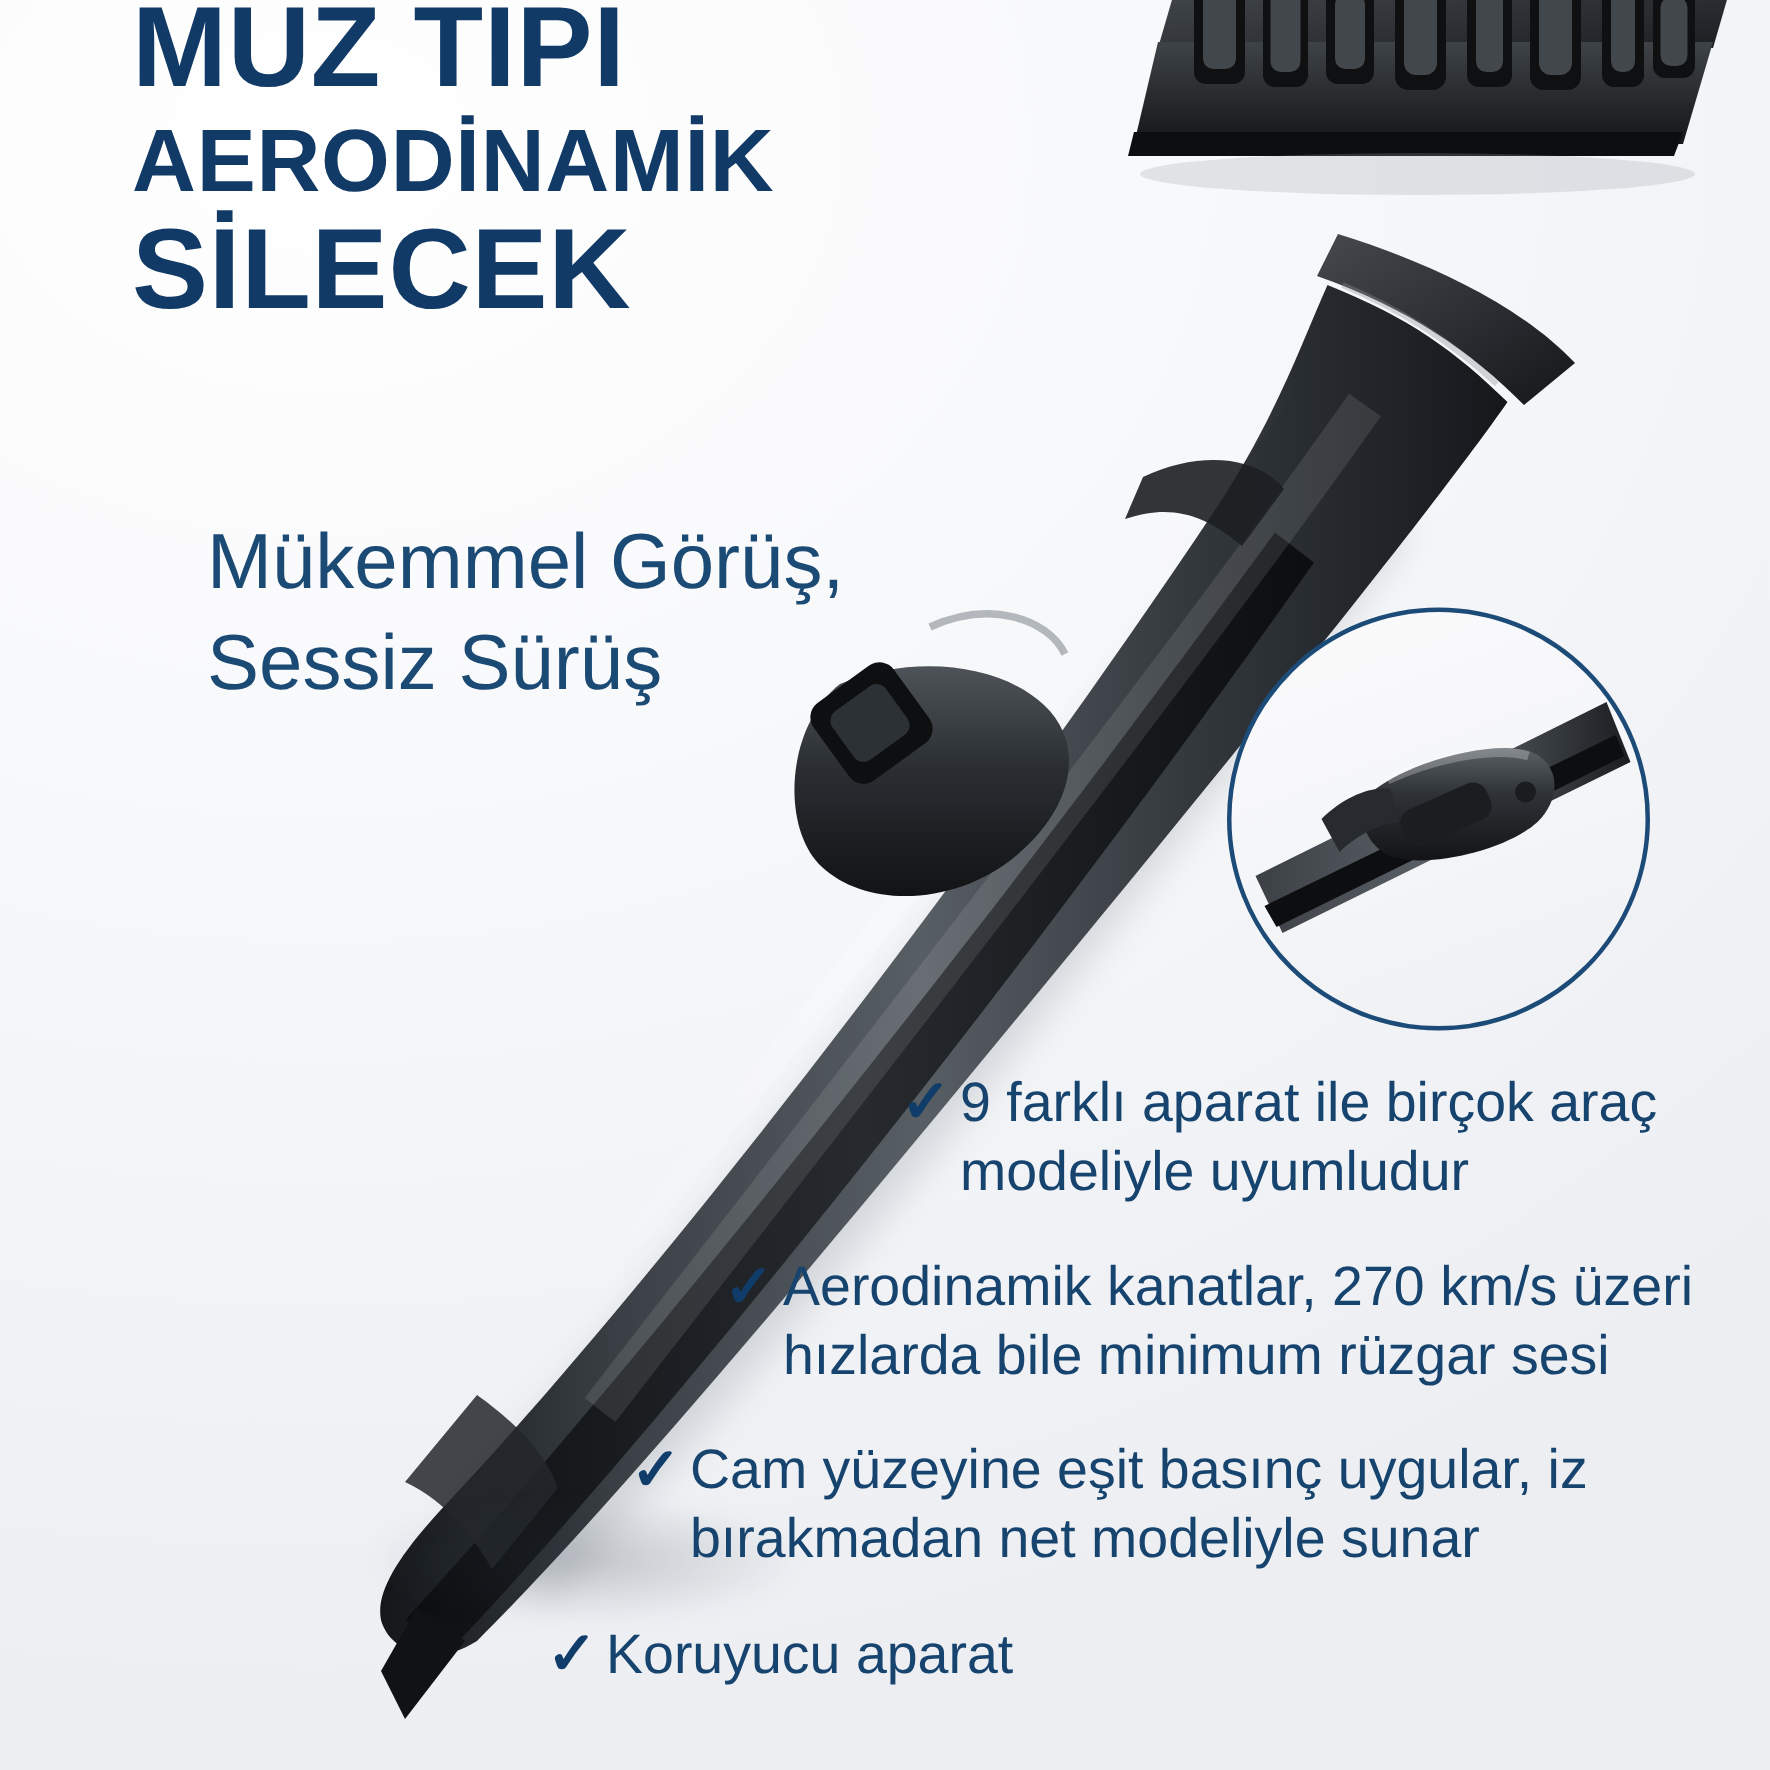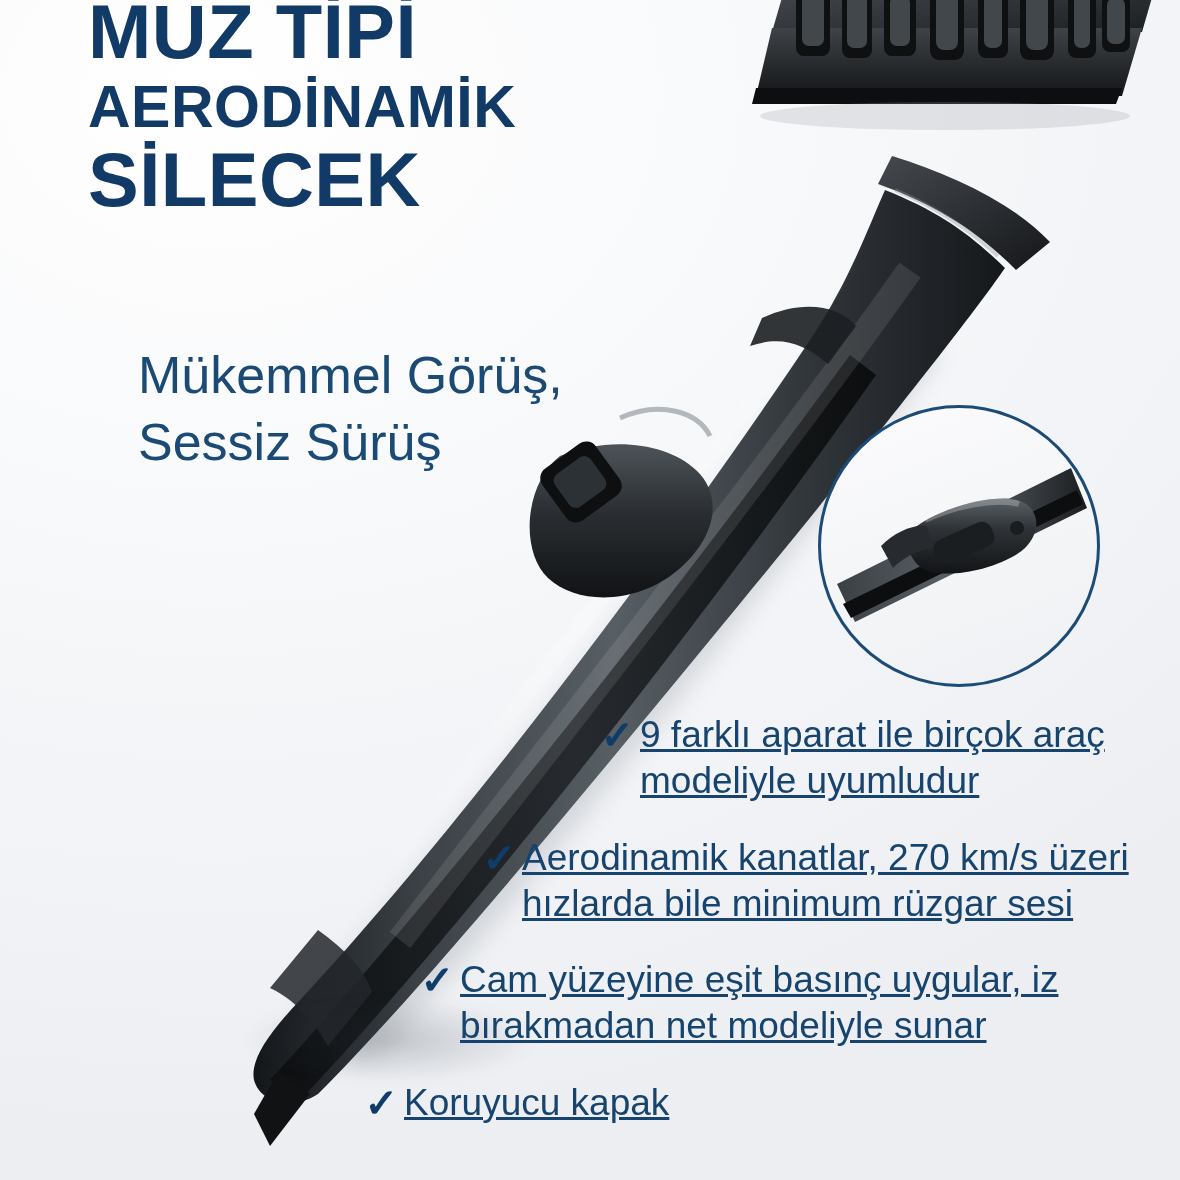--- a/index.html
+++ b/index.html
@@ -67,21 +67,20 @@
     font-size: 40px;
     line-height: 1.08;
     font-weight: bold;
     text-align: right;
     padding-top: 2px;
   }
   .bullet .btext {
     font-size: 37px;
     line-height: 1.25;
     color: #16446e;
-    text-decoration: underline;
   }
   .b1 { margin-left: 236px; width: 560px; }
   .b2 { margin-left: 118px; width: 680px; }
   .b3 { margin-left: 56px; width: 700px; }
   .b4 { margin-left: 0px; width: 720px; }
 
   
   .blade-wrap {
     position: absolute;
     left: 150px;
@@ -297,17 +296,17 @@
     <div class="bullet b2">
       <span class="check">✓</span>
       <span class="btext">Aerodinamik kanatlar, 270 km/s üzeri hızlarda bile minimum rüzgar sesi</span>
     </div>
     <div class="bullet b3">
       <span class="check">✓</span>
       <span class="btext">Cam yüzeyine eşit basınç uygular, iz bırakmadan net modeliyle sunar</span>
     </div>
     <div class="bullet b4">
       <span class="check">✓</span>
-      <span class="btext">Koruyucu kapak</span>
+      <span class="btext">Koruyucu aparat</span>
     </div>
   </div>
 
 </div>
 
 </body></html>

